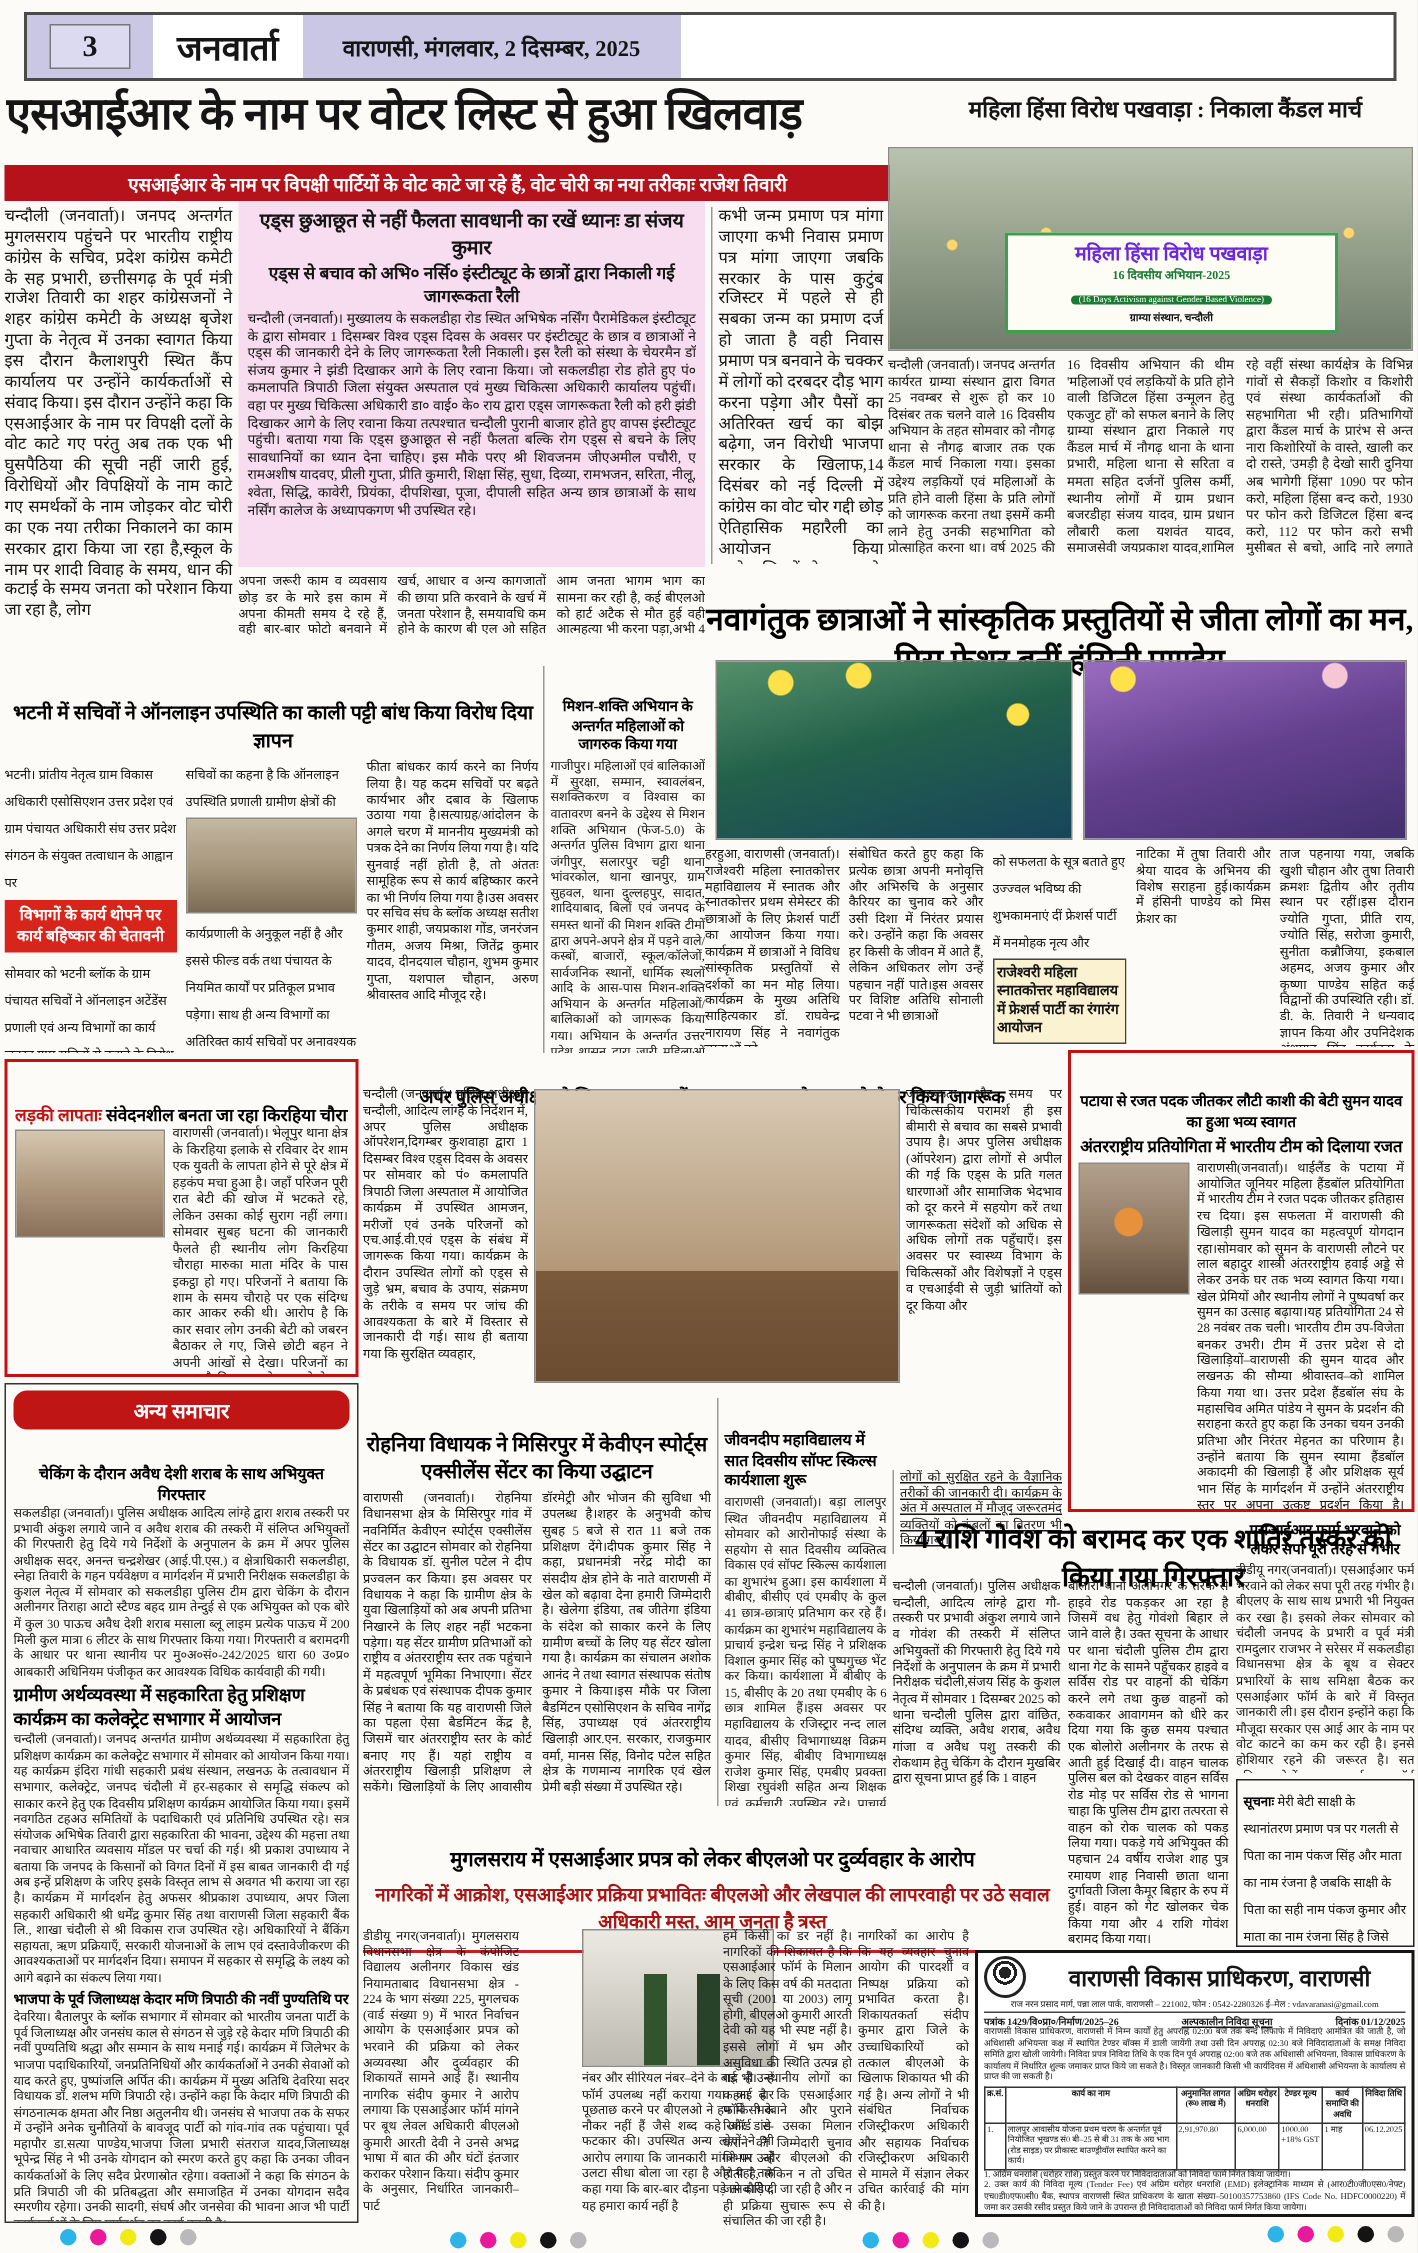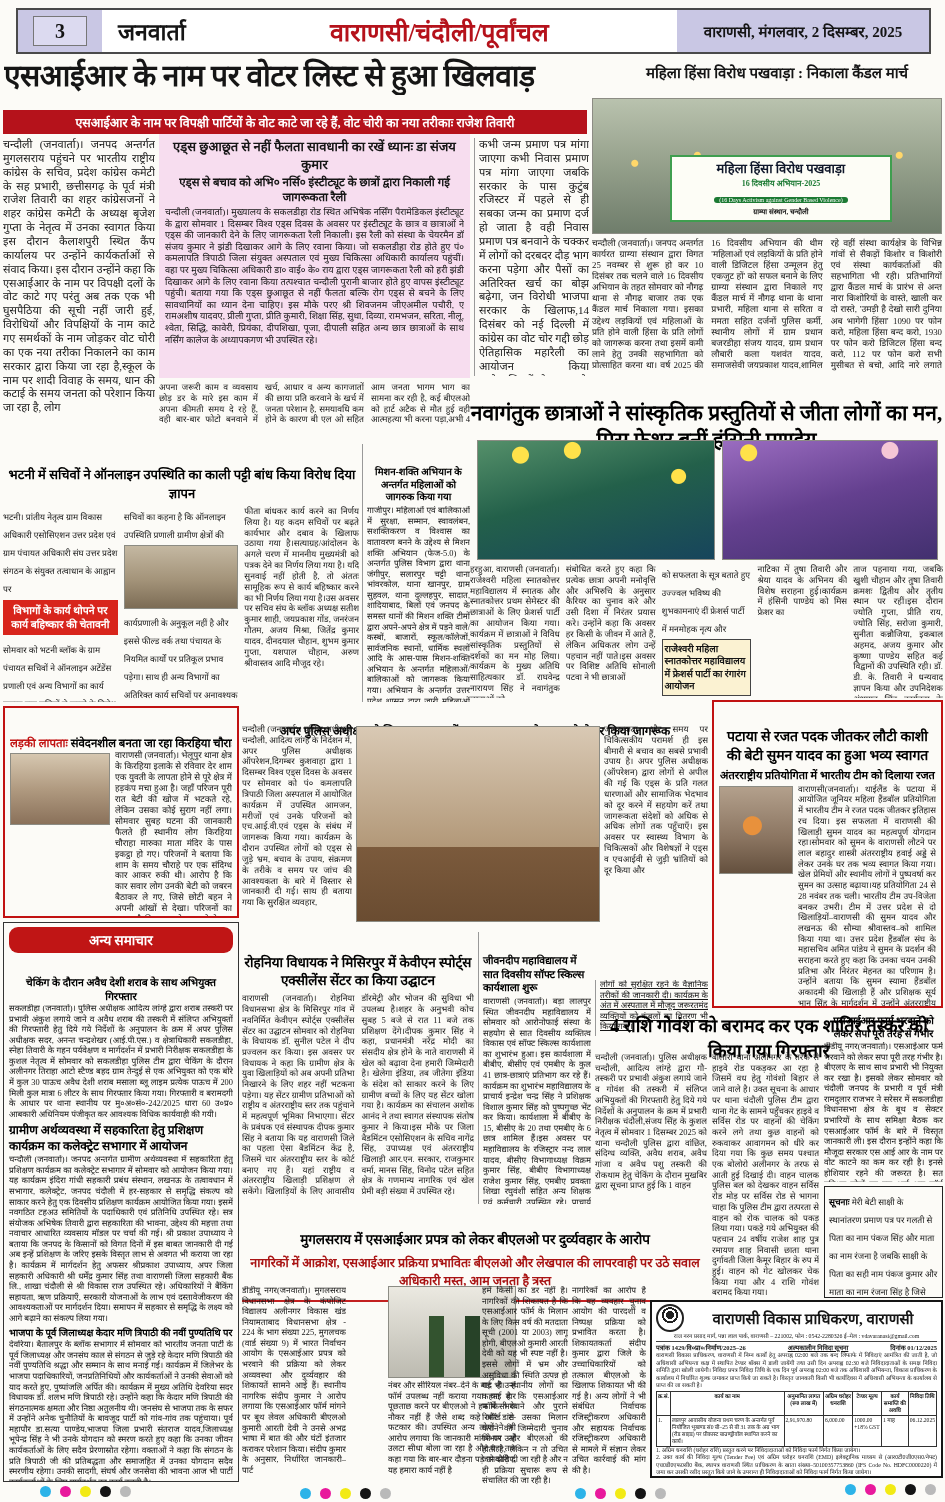--- a/index.html
+++ b/index.html
@@ -14,35 +14,35 @@
   .masthead{left:16px;top:8px;width:911px;height:42px;border:2px solid #4a4a4a;background:#fff;display:flex;align-items:stretch;}
   .mh-left{width:84px;background:#c9c7e4;display:flex;align-items:center;justify-content:center;}
   .pageno{width:52px;height:28px;border:1px solid #777;background:#dcdaf0;font-size:20px;font-weight:700;display:flex;align-items:center;justify-content:center;}
   .papername{display:flex;align-items:center;font-size:23px;font-weight:800;padding:0 16px;}
   .edition{flex:1;display:flex;align-items:center;justify-content:center;font-size:25px;font-weight:800;color:#b5121b;}
   .datebox{width:252px;background:#c9c7e4;display:flex;align-items:center;justify-content:center;font-size:15px;font-weight:700;}
   
   .lead-headline{left:4px;top:54px;width:606px;font-size:30px;font-weight:800;letter-spacing:-0.5px;}
   .candle-headline{left:611px;top:62px;width:332px;font-size:15px;font-weight:800;text-align:center;}
   .red-strip{left:3px;top:110px;width:584px;height:24px;background:#b5121b;color:#fff;font-size:12.5px;font-weight:700;
-             display:flex;align-items:center;justify-content:center;}
+             display:flex;align-items:center;justify-content:center;padding-left:10px;}
   .pinkbox{left:159px;top:134px;width:311px;height:244px;background:#f7ddef;padding:3px 6px;box-sizing:border-box;}
   .pink-h1{font-size:13px;font-weight:800;text-align:center;}
   .pink-h2{font-size:11.5px;font-weight:800;text-align:center;margin:1px 0 3px;}
   .cols3{column-count:3;column-gap:8px;}
   .photo{border:1px solid #8c8c84;box-sizing:border-box;}
   .photo-candle{background:
       radial-gradient(circle at 12% 48%,#ffd76a 0 3px,rgba(0,0,0,0) 4px),
       radial-gradient(circle at 30% 42%,#ffd76a 0 3px,rgba(0,0,0,0) 4px),
       radial-gradient(circle at 55% 45%,#ffd76a 0 3px,rgba(0,0,0,0) 4px),
       radial-gradient(circle at 88% 42%,#ffd76a 0 3px,rgba(0,0,0,0) 4px),
       linear-gradient(180deg,#b9c2ae 0%,#98a38e 45%,#6f7d6b 100%);}
   .banner{position:absolute;left:22%;top:42%;width:64%;height:50%;background:#fdfdf6;border:2px solid #3f9e4f;
           text-align:center;overflow:hidden;padding:2px;box-sizing:border-box;}
-  .banner-title{color:#0f172a;font-weight:800;font-size:13px;}
+  .banner-title{color:#6d28d9;font-weight:800;font-size:13px;}
   .banner-sub{color:#1c7a33;font-weight:700;font-size:8px;}
   .banner-note{display:inline-block;background:#1c7a33;color:#fff;font-size:6px;border-radius:6px;padding:0 5px;margin-top:1px;}
   .banner-org{font-size:7px;font-weight:700;margin-top:1px;}
   .photo-stage1{background:
       radial-gradient(circle at 18% 12%,#ffe24a 0 8px,rgba(0,0,0,0) 9px),
       radial-gradient(circle at 40% 8%,#ffe24a 0 8px,rgba(0,0,0,0) 9px),
       radial-gradient(circle at 85% 30%,#ffe24a 0 7px,rgba(0,0,0,0) 8px),
       linear-gradient(165deg,#55906a 0%,#23604a 45%,#17455c 100%);}
   .photo-stage2{background:
       radial-gradient(circle at 12% 10%,#ffe24a 0 8px,rgba(0,0,0,0) 9px),
@@ -89,21 +89,20 @@
 </head>
 <body>
 
 <div id="page">
 
   <div class="a masthead">
     <div class="mh-left">
       <div class="pageno">3</div>
     </div>
     <div class="papername">जनवार्ता</div>
-    <div class="edition">वाराणसी/चंदौली/पूर्वांचल</div>
     <div class="datebox">वाराणसी, मंगलवार, 2 दिसम्बर, 2025</div>
   </div>
 
   <div class="a lead-headline nw">एसआईआर के नाम पर वोटर लिस्ट से हुआ खिलवाड़</div>
   <div class="a candle-headline nw">महिला हिंसा विरोध पखवाड़ा : निकाला कैंडल मार्च</div>
   <div class="a red-strip nw">एसआईआर के नाम पर विपक्षी पार्टियों के वोट काटे जा रहे हैं, वोट चोरी का नया तरीकाः राजेश तिवारी</div>
 
   <div class="a b" style="left:3px;top:138px;width:152px;height:290px;">चन्दौली (जनवार्ता)। जनपद अन्तर्गत मुगलसराय पहुंचने पर भारतीय राष्ट्रीय कांग्रेस के सचिव, प्रदेश कांग्रेस कमेटी के सह प्रभारी, छत्तीसगढ़ के पूर्व मंत्री राजेश तिवारी का शहर कांग्रेसजनों ने शहर कांग्रेस कमेटी के अध्यक्ष बृजेश गुप्ता के नेतृत्व में उनका स्वागत किया इस दौरान कैलाशपुरी स्थित कैंप कार्यालय पर उन्होंने कार्यकर्ताओं से संवाद किया। इस दौरान उन्होंने कहा कि एसआईआर के नाम पर विपक्षी दलों के वोट काटे गए परंतु अब तक एक भी घुसपैठिया की सूची नहीं जारी हुई, विरोधियों और विपक्षियों के नाम काटे गए समर्थकों के नाम जोड़कर वोट चोरी का एक नया तरीका निकालने का काम सरकार द्वारा किया जा रहा है,स्कूल के नाम पर शादी विवाह के समय, धान की कटाई के समय जनता को परेशान किया जा रहा है, लोग</div>
 
   <div class="a pinkbox">
@@ -167,21 +166,21 @@
     <div class="photo photo-street" style="float:left;width:100px;height:72px;margin:3px 5px 2px 0;"></div>
     <div class="b" style="font-size:8.7px;">वाराणसी (जनवार्ता)। भेलूपुर थाना क्षेत्र के किरहिया इलाके से रविवार देर शाम एक युवती के लापता होने से पूरे क्षेत्र में हड़कंप मचा हुआ है। जहाँ परिजन पूरी रात बेटी की खोज में भटकते रहे, लेकिन उसका कोई सुराग नहीं लगा। सोमवार सुबह घटना की जानकारी फैलते ही स्थानीय लोग किरहिया चौराहा मारुका माता मंदिर के पास इकट्ठा हो गए। परिजनों ने बताया कि शाम के समय चौराहे पर एक संदिग्ध कार आकर रुकी थी। आरोप है कि कार सवार लोग उनकी बेटी को जबरन बैठाकर ले गए, जिसे छोटी बहन ने अपनी आंखों से देखा। परिजनों का कहना है कि घटना के बाद से वे भय और अनिश्चितता में हैं, लेकिन पुलिस अभी तक ठोस कार्रवाई नहीं कर सकी है।क्षेत्रीय लोगों ने कहा कि किरहिया चौराहा लगातार अपराध के लिहाज से संवेदनशील बनता जा रहा है। कई बार लिखित रूप से सीसीटीवी कैमरे लगाने की मांग की गई, लेकिन संबंधित विभागों ने कोई कदम नहीं उठाया। लोगों का कहना है कि कैमरे लगे होते तो आरोपी और वाहन की पहचान कर पुलिस को त्वरित कार्रवाई में मदद मिलती। इस मामले पर स्थानीय पुलिस मौके पर पहुँचकर औपचारिकता निभाई और चलती बनी।</div>
   </div>
 
   <div class="a h ctr nw" style="left:242px;top:700px;width:466px;font-size:12px;">अपर पुलिस अधीक्षक ने जिला अस्पताल में आम जनमानस को एड्स को लेकर किया जागरूक</div>
   <div class="a b" style="left:242px;top:724px;width:110px;height:212px;font-size:8.6px;">चन्दौली (जनवार्ता)। पुलिस अधीक्षक चन्दौली, आदित्य लांग्हे के निर्देशन में, अपर पुलिस अधीक्षक ऑपरेशन,दिगम्बर कुशवाहा द्वारा 1 दिसम्बर विश्व एड्स दिवस के अवसर पर सोमवार को पं० कमलापति त्रिपाठी जिला अस्पताल में आयोजित कार्यक्रम में उपस्थित आमजन, मरीजों एवं उनके परिजनों को एच.आई.वी.एवं एड्स के संबंध में जागरूक किया गया। कार्यक्रम के दौरान उपस्थित लोगों को एड्स से जुड़े भ्रम, बचाव के उपाय, संक्रमण के तरीके व समय पर जांच की आवश्यकता के बारे में विस्तार से जानकारी दी गई। साथ ही बताया गया कि सुरक्षित व्यवहार,</div>
   <div class="a photo photo-office" style="left:356px;top:726px;width:244px;height:196px;"></div>
   <div class="a b" style="left:604px;top:724px;width:104px;height:212px;font-size:8.6px;">जागरूकता और समय पर चिकित्सकीय परामर्श ही इस बीमारी से बचाव का सबसे प्रभावी उपाय है। अपर पुलिस अधीक्षक (ऑपरेशन) द्वारा लोगों से अपील की गई कि एड्स के प्रति गलत धारणाओं और सामाजिक भेदभाव को दूर करने में सहयोग करें तथा जागरूकता संदेशों को अधिक से अधिक लोगों तक पहुँचाएँ। इस अवसर पर स्वास्थ्य विभाग के चिकित्सकों और विशेषज्ञों ने एड्स व एचआईवी से जुड़ी भ्रांतियों को दूर किया और</div>
 
   <div class="a border-red" style="left:712px;top:700px;width:231px;height:308px;padding:4px 5px;box-sizing:border-box;overflow:hidden;">
-    <div class="h ctr" style="font-size:14px;line-height:1.35;">पटाया से रजत पदक जीतकर लौटी काशी की बेटी सुमन यादव का हुआ भव्य स्वागत</div>
+    <div class="h ctr" style="font-size:10px;line-height:1.35;">पटाया से रजत पदक जीतकर लौटी काशी की बेटी सुमन यादव का हुआ भव्य स्वागत</div>
     <div class="h ctr" style="font-size:11px;margin:1px 0 2px;">अंतरराष्ट्रीय प्रतियोगिता में भारतीय टीम को दिलाया रजत</div>
     <div class="photo photo-welcome" style="float:left;width:74px;height:88px;margin:2px 5px 2px 0;"></div>
     <div class="b" style="font-size:8.5px;">वाराणसी(जनवार्ता)। थाईलैंड के पटाया में आयोजित जूनियर महिला हैंडबॉल प्रतियोगिता में भारतीय टीम ने रजत पदक जीतकर इतिहास रच दिया। इस सफलता में वाराणसी की खिलाड़ी सुमन यादव का महत्वपूर्ण योगदान रहा।सोमवार को सुमन के वाराणसी लौटने पर लाल बहादुर शास्त्री अंतरराष्ट्रीय हवाई अड्डे से लेकर उनके घर तक भव्य स्वागत किया गया।खेल प्रेमियों और स्थानीय लोगों ने पुष्पवर्षा कर सुमन का उत्साह बढ़ाया।यह प्रतियोगिता 24 से 28 नवंबर तक चली। भारतीय टीम उप-विजेता बनकर उभरी। टीम में उत्तर प्रदेश से दो खिलाड़ियों–वाराणसी की सुमन यादव और लखनऊ की सौम्या श्रीवास्तव–को शामिल किया गया था। उत्तर प्रदेश हैंडबॉल संघ के महासचिव अमित पांडेय ने सुमन के प्रदर्शन की सराहना करते हुए कहा कि उनका चयन उनकी प्रतिभा और निरंतर मेहनत का परिणाम है। उन्होंने बताया कि सुमन स्यामा हैंडबॉल अकादमी की खिलाड़ी हैं और प्रशिक्षक सूर्य भान सिंह के मार्गदर्शन में उन्होंने अंतरराष्ट्रीय स्तर पर अपना उत्कृष्ट प्रदर्शन किया है। अकादमी ने एक वर्ष में दो अंतरराष्ट्रीय खिलाड़ी तैयार कर महत्वपूर्ण उपलब्धि हासिल की है। सुमन की यह सफलता न केवल वाराणसी बल्कि पूरे उत्तर प्रदेश के लिए गर्व का विषय है और युवा खिलाड़ियों के लिए प्रेरणा का स्रोत बनेगी।</div>
   </div>
 
   <div class="a" style="left:3px;top:922px;width:236px;height:560px;border:1.5px solid #333;padding:4px 5px;box-sizing:border-box;overflow:hidden;">
     <div class="redbox-round">अन्य समाचार</div>
     <div class="h ctr" style="font-size:10.5px;">चेकिंग के दौरान अवैध देशी शराब के साथ अभियुक्त गिरफ्तार</div>
     <div class="b" style="font-size:8.4px;height:116px;margin-top:1px;">सकलडीहा (जनवार्ता)। पुलिस अधीक्षक आदित्य लांग्हे द्वारा शराब तस्करी पर प्रभावी अंकुश लगाये जाने व अवैध शराब की तस्करी में संलिप्त अभियुक्तों की गिरफ्तारी हेतु दिये गये निर्देशों के अनुपालन के क्रम में अपर पुलिस अधीक्षक सदर, अनन्त चन्द्रशेखर (आई.पी.एस.) व क्षेत्राधिकारी सकलडीहा, स्नेहा तिवारी के गहन पर्यवेक्षण व मार्गदर्शन में प्रभारी निरीक्षक सकलडीहा के कुशल नेतृत्व में सोमवार को सकलडीहा पुलिस टीम द्वारा चेकिंग के दौरान अलीनगर तिराहा आटो स्टैण्ड बहद ग्राम तेन्दुई से एक अभियुक्त को एक बोरे में कुल 30 पाऊच अवैध देशी शराब मसाला ब्लू लाइम प्रत्येक पाऊच में 200 मिली कुल मात्रा 6 लीटर के साथ गिरफ्तार किया गया। गिरफ्तारी व बरामदगी के आधार पर थाना स्थानीय पर मु०अ०सं०-242/2025 धारा 60 उ०प्र० आबकारी अधिनियम पंजीकृत कर आवश्यक विधिक कार्यवाही की गयी।</div>
     <div class="h" style="font-size:12px;line-height:1.3;margin-top:3px;">ग्रामीण अर्थव्यवस्था में सहकारिता हेतु प्रशिक्षण कार्यक्रम का कलेक्ट्रेट सभागार में आयोजन</div>

